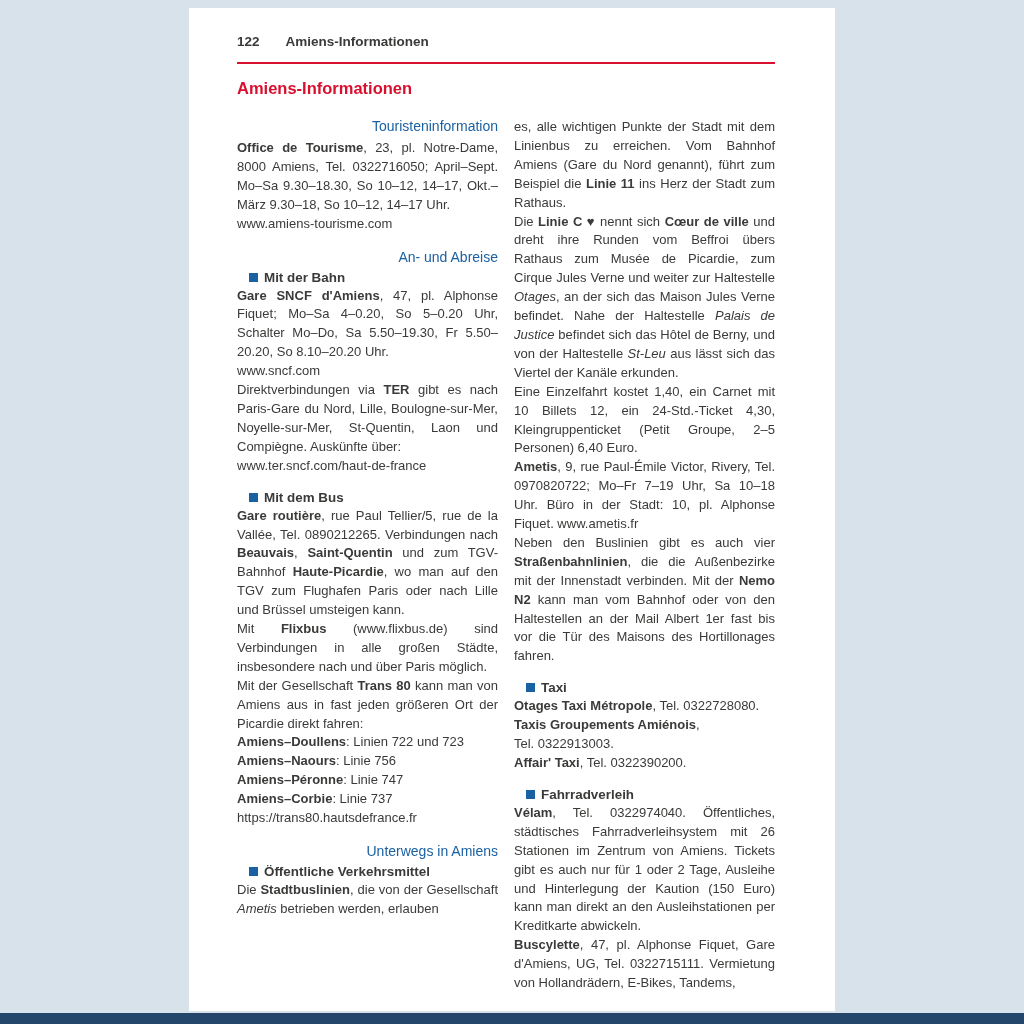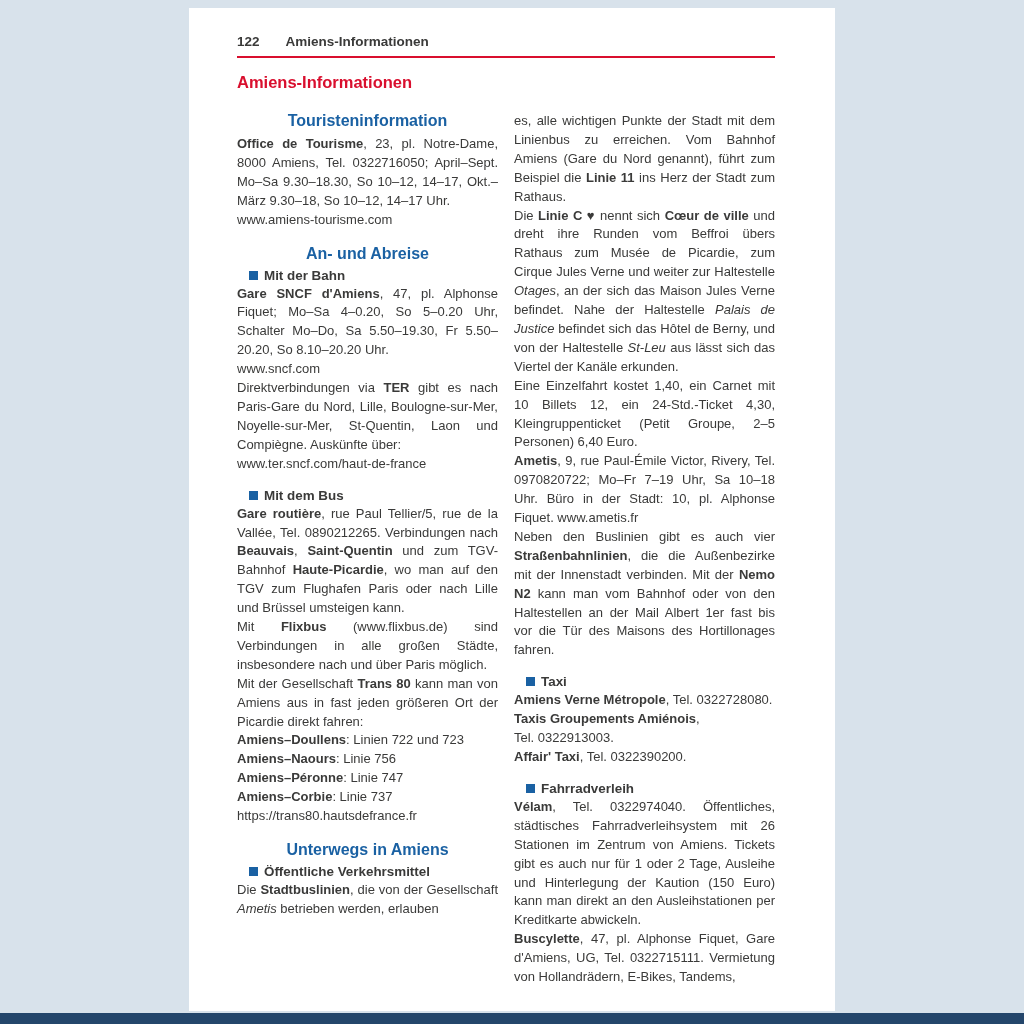--- a/index.html
+++ b/index.html
@@ -24,32 +24,32 @@
     position:absolute;left:189px;top:8px;width:646px;height:1003px;
     background:var(--page-bg);
     padding:26px 60px 0 48px;
     overflow:hidden;
   }
   .bottom-bar{position:absolute;left:0;bottom:0;width:1024px;height:11px;background:var(--bottom-bar);}
   .running-header{
     display:flex;align-items:baseline;gap:26px;
     font-size:13.5px;font-weight:bold;color:var(--body-text);
     border-bottom:2px solid var(--accent-red);
-    padding-bottom:7px;
+    padding-bottom:13px;
   }
   .page-title{
     margin:15px 0 20px 0;
     font-size:16.5px;font-weight:bold;color:var(--accent-red);
   }
   .columns{display:flex;gap:16px;}
   .column{flex:1;min-width:0;text-align:justify;hyphens:auto;-webkit-hyphens:auto;}
   .col-heading{
     margin:15px 0 5px 0;
-    font-size:16px;font-weight:bold;color:var(--heading-blue);
-    text-align:center;
+    font-size:14px;font-weight:normal;color:var(--heading-blue);
+    text-align:right;
   }
   .sub-heading{
     margin:14px 0 2px 0;
     font-size:13.4px;font-weight:bold;color:var(--body-text);
     text-align:center;
     display:flex;align-items:center;gap:6px;padding-left:12px;
   }
   .col-heading + .sub-heading{margin-top:2px;}
   .column > :first-child{margin-top:0;}
   .bullet-square{
@@ -112,21 +112,21 @@
       <div class="column">
           <p class="para"><span>es, alle wichtigen Punkte der Stadt mit dem Linienbus zu erreichen. Vom Bahnhof Amiens (Gare du Nord genannt), führt zum Beispiel die </span><span class="bold">Linie 11</span><span> ins Herz der Stadt zum Rathaus.</span></p>
           <p class="para"><span>Die </span><span class="bold">Linie C ♥</span><span> nennt sich </span><span class="bold">Cœur de ville</span><span> und dreht ihre Runden vom Beffroi übers Rathaus zum Musée de Picardie, zum Cirque Jules Verne und weiter zur Haltestelle </span><span class="italic">Otages</span><span>, an der sich das Maison Jules Verne befindet. Nahe der Haltestelle </span><span class="italic">Palais de Justice</span><span> befindet sich das Hôtel de Berny, und von der Haltestelle </span><span class="italic">St-Leu</span><span> aus lässt sich das Viertel der Kanäle erkunden.</span></p>
           <p class="para"><span>Eine Einzelfahrt kostet 1,40, ein Carnet mit 10 Billets 12, ein 24-Std.-Ticket 4,30, Kleingruppenticket (Petit Groupe, 2–5 Personen) 6,40 Euro.</span></p>
           <p class="para"><span class="bold">Ametis</span><span>, 9, rue Paul-Émile Victor, Rivery, Tel. 0970820722; Mo–Fr 7–19 Uhr, Sa 10–18 Uhr. Büro in der Stadt: 10, pl. Alphonse Fiquet. www.ametis.fr</span></p>
           <p class="para"><span>Neben den Buslinien gibt es auch vier </span><span class="bold">Straßenbahnlinien</span><span>, die die Außenbezirke mit der Innenstadt verbinden. Mit der </span><span class="bold">Nemo N2</span><span> kann man vom Bahnhof oder von den Haltestellen an der Mail Albert 1er fast bis vor die Tür des Maisons des Hortillonages fahren.</span></p>
           <div class="sub-heading">
             <span class="bullet-square"></span>
             <span>Taxi</span>
           </div>
-          <p class="para"><span class="bold">Amiens Verne Métropole</span><span>, Tel. 0322728080.</span></p>
+          <p class="para"><span class="bold">Otages Taxi Métropole</span><span>, Tel. 0322728080.</span></p>
           <p class="para"><span class="bold">Taxis Groupements Amiénois</span><span>,</span></p>
           <p class="para"><span>Tel. 0322913003.</span></p>
           <p class="para"><span class="bold">Affair' Taxi</span><span>, Tel. 0322390200.</span></p>
           <div class="sub-heading">
             <span class="bullet-square"></span>
             <span>Fahrradverleih</span>
           </div>
           <p class="para"><span class="bold">Vélam</span><span>, Tel. 0322974040. Öffentliches, städtisches Fahrradverleihsystem mit 26 Stationen im Zentrum von Amiens. Tickets gibt es auch nur für 1 oder 2 Tage, Ausleihe und Hinterlegung der Kaution (150 Euro) kann man direkt an den Ausleihstationen per Kreditkarte abwickeln.</span></p>
           <p class="para"><span class="bold">Buscylette</span><span>, 47, pl. Alphonse Fiquet, Gare d'Amiens, UG, Tel. 0322715111. Vermietung von Hollandrädern, E-Bikes, Tandems,</span></p>
         </div>

